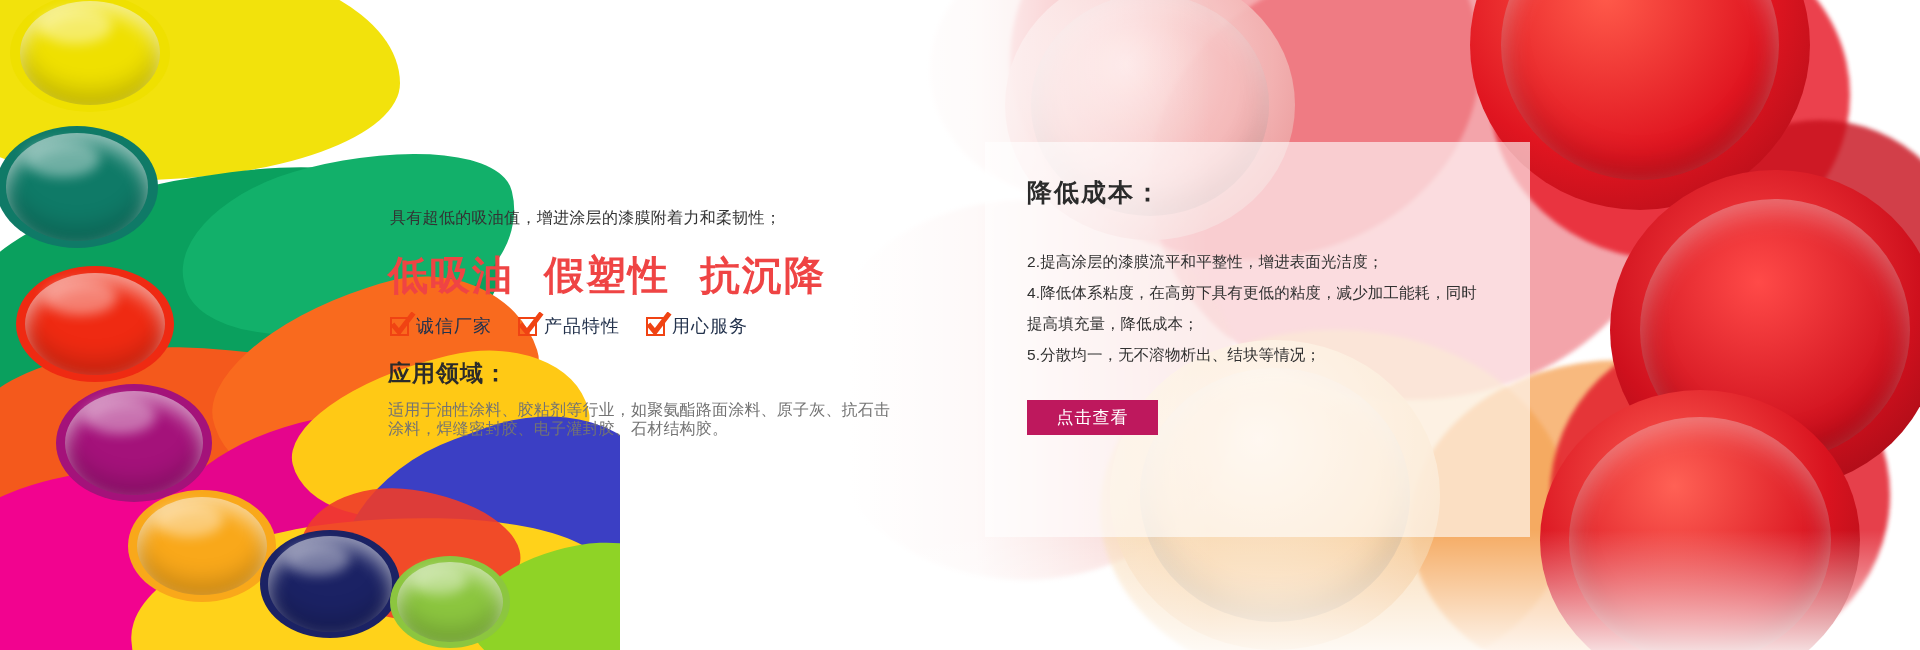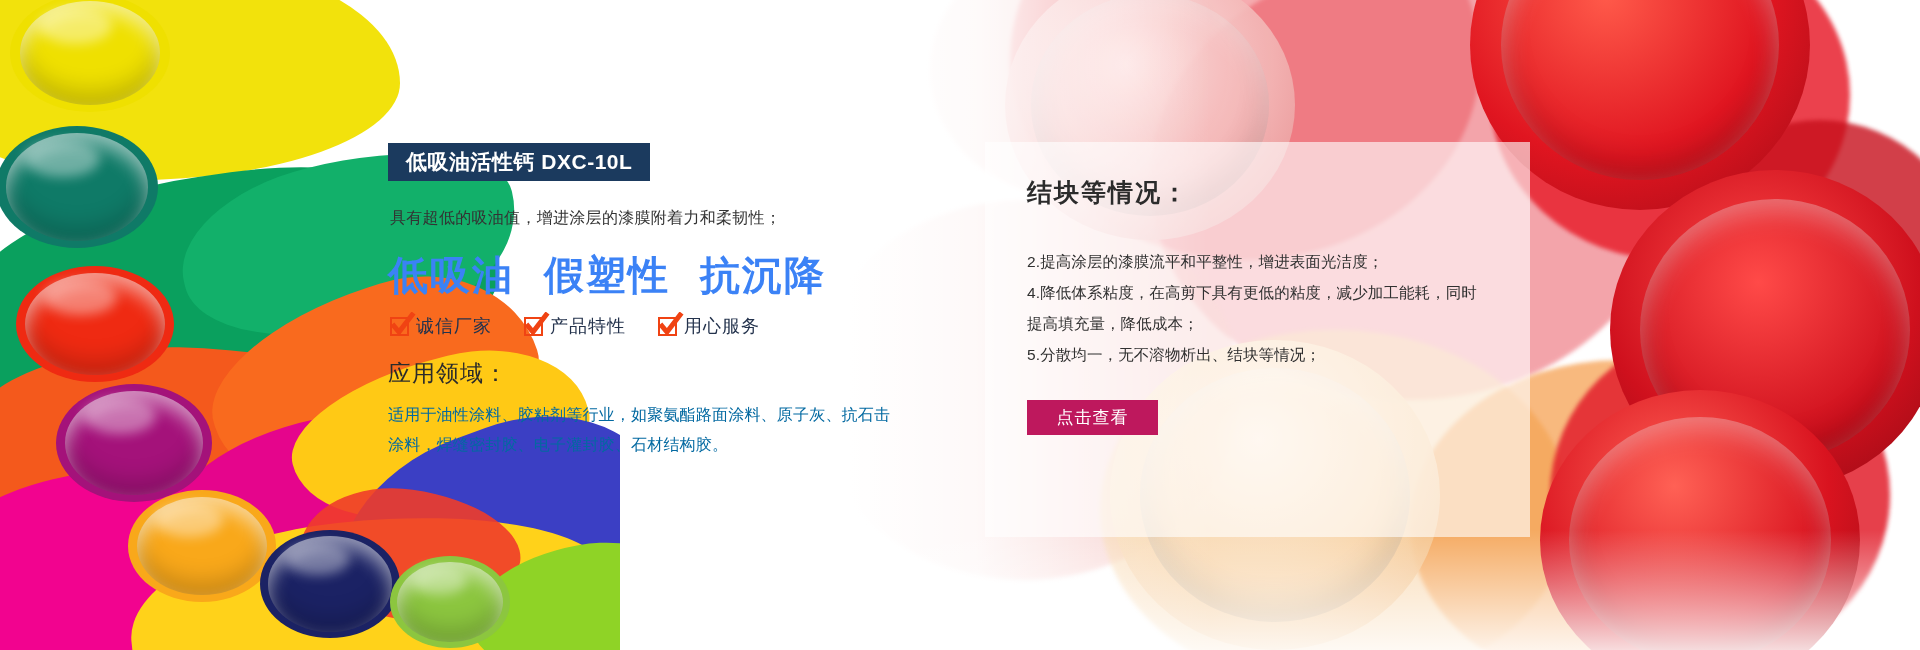--- a/index.html
+++ b/index.html
@@ -107,48 +107,48 @@
     padding:0 18px; display:flex; align-items:center; white-space:nowrap;
   }
 
   .subtitle{
     position:absolute; left:2px; top:208px;
     font-size:16px; color:#333333; white-space:nowrap; letter-spacing:.3px;
   }
 
   .headline{
     position:absolute; left:0px; top:248px;
-    font-size:40px; font-weight:bold; color:#3b82f6;
+    font-size:40px; font-weight:bold; color:#ef4444;
     letter-spacing:2px; white-space:nowrap;
     font-family:"DejaVu Serif","Liberation Serif",serif;
   }
   .headline span{ margin-right:30px; }
   .headline span:last-child{ margin-right:0; }
 
   .features{
     position:absolute; left:2px; top:314px;
-    display:flex; align-items:flex-end; white-space:nowrap;gap:6px;
+    display:flex; align-items:flex-end; white-space:nowrap;
   }
   .feat{ display:flex; align-items:center; margin-right:26px; }
   .feat:last-child{ margin-right:0; }
   .chk{
     position:relative; width:19px; height:19px;
     border:2px solid #f04313; margin-right:7px; flex:none;
   }
   .chk svg{ position:absolute; left:-4px; top:-7px; width:28px; height:28px; }
   .feat-label{ font-size:18px; color:#24334d; letter-spacing:1px;
     font-family:"DejaVu Serif","Liberation Serif",serif; }
 
   .section-title{
     position:absolute; left:0px; top:358px;
-    font-size:23px; font-weight:normal; color:#2b2b2b; letter-spacing:1px;
+    font-size:23px; font-weight:bold; color:#2b2b2b; letter-spacing:1px;
   }
   .section-body{
     position:absolute; left:0px; top:400px; width:510px;
-    font-size:16px; color:#0369a1; line-height:30px; letter-spacing:.2px;
+    font-size:16px; color:#737373; line-height:19px; letter-spacing:.2px;
   }
 
   
   .panel{
     position:absolute; left:985px; top:142px; width:545px; height:395px;
     background:rgba(255,255,255,.62);
   }
   .panel-title{
     position:absolute; left:42px; top:34px;
     font-size:25px; font-weight:bold; color:#2b2b2b; letter-spacing:2px;
@@ -211,21 +211,20 @@
     <div class="r-ring rr1"></div>
     <div class="r-ring rr2"></div>
     <div class="r-ring rr3"></div>
 
     <div class="fade-left"></div>
     <div class="fade-bottom"></div>
   </div>
 
   <div class="content-left">
 
-    <div class="title-badge">低吸油活性钙 DXC-10L</div>
 
     <div class="subtitle">具有超低的吸油值，增进涂层的漆膜附着力和柔韧性；</div>
 
     <div class="headline">
       <span>低吸油</span><span>假塑性</span><span>抗沉降</span>
     </div>
 
     <div class="features">
       <div class="feat">
         <span class="chk">
@@ -252,21 +251,21 @@
         <span class="feat-label">用心服务</span>
       </div>
     </div>
 
     <div class="section-title">应用领域：</div>
 
     <div class="section-body">适用于油性涂料、胶粘剂等行业，如聚氨酯路面涂料、原子灰、抗石击涂料，焊缝密封胶、电子灌封胶、石材结构胶。</div>
   </div>
 
   <div class="panel">
-    <div class="panel-title">结块等情况：</div>
+    <div class="panel-title">降低成本：</div>
 
     <div class="panel-list">
       <div class="li">2.提高涂层的漆膜流平和平整性，增进表面光洁度；</div>
       <div class="li">4.降低体系粘度，在高剪下具有更低的粘度，减少加工能耗，同时提高填充量，降低成本；</div>
       <div class="li">5.分散均一，无不溶物析出、结块等情况；</div>
     </div>
 
     <button class="cta">点击查看</button>
   </div>
 

